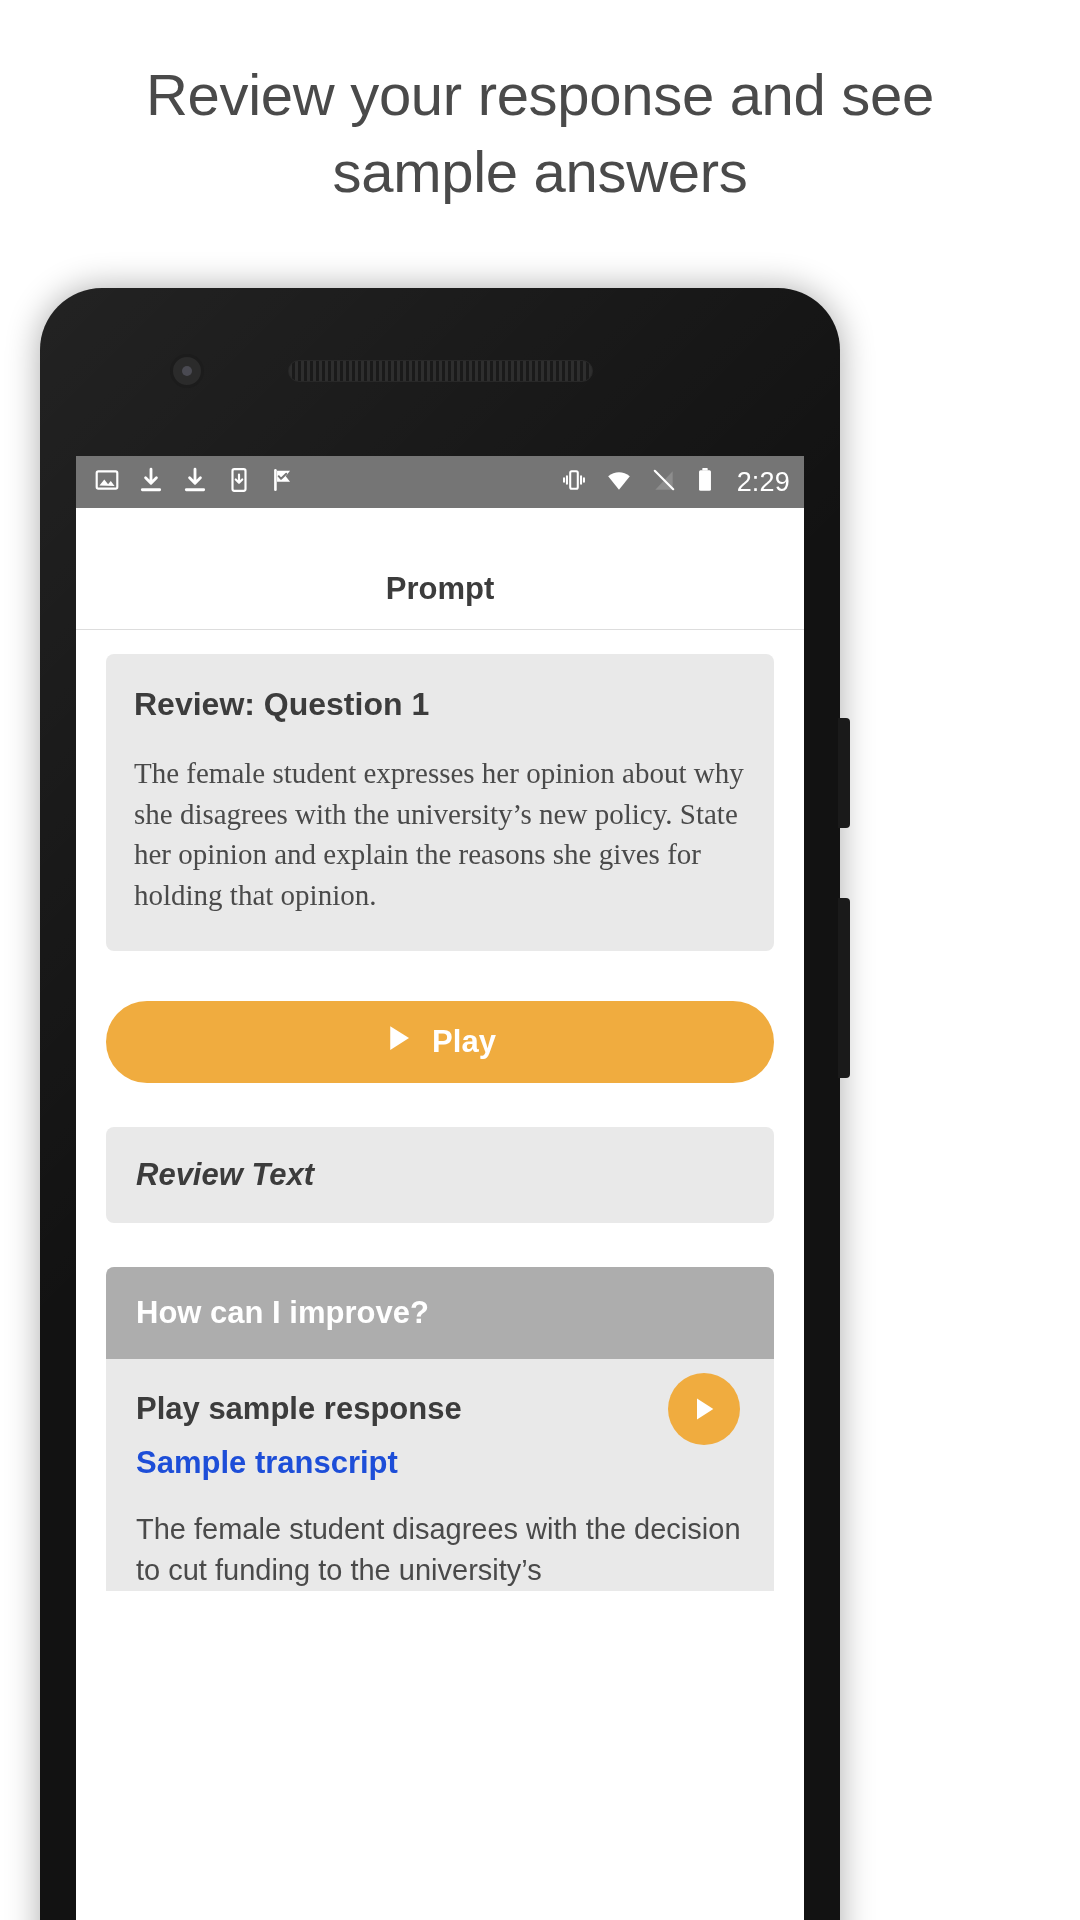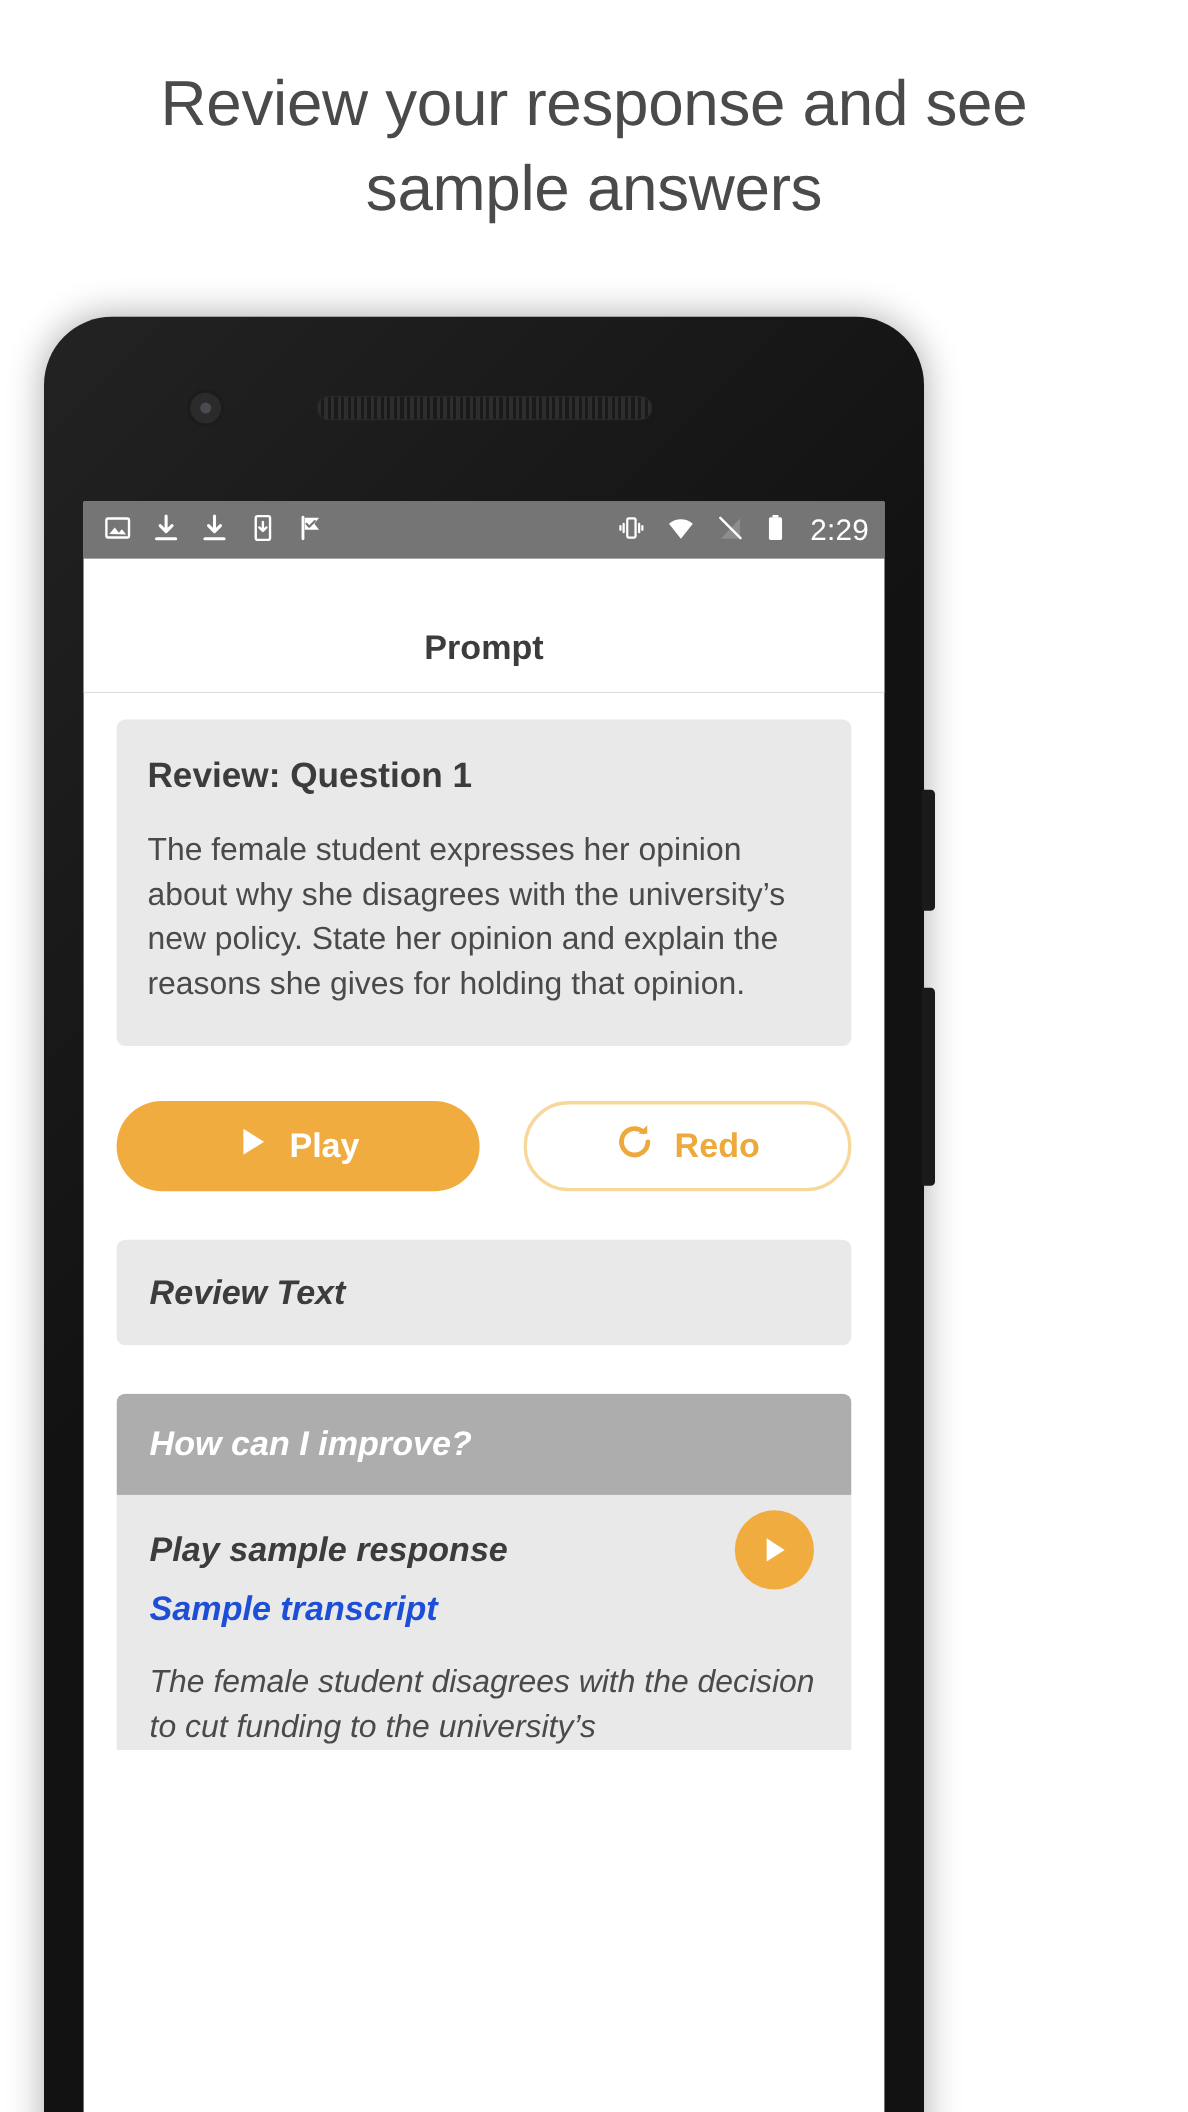--- a/index.html
+++ b/index.html
@@ -132,20 +132,21 @@
   .card-prompt-title {
     font-size: 32px;
     font-weight: bold;
     color: #3c3c3c;
     margin-bottom: 30px;
   }
   .card-prompt-body {
     font-size: 29px;
     line-height: 1.4;
     color: #4a4a4a;
+    font-family: Liberation Serif, serif;
   }
 
   
   .actions {
     display: flex;
     gap: 40px;
     margin-top: 50px;
   }
   .btn {
     height: 82px;
@@ -185,21 +186,20 @@
     color: #3c3c3c;
     font-style: italic;
   }
 
   
   .panel {
     margin-top: 44px;
     border-radius: 8px 8px 0 0;
     overflow: hidden;
     background: #e9e9e9;
-    font-style: italic;
   }
   .panel-header {
     background: #adadad;
     height: 92px;
     display: flex;
     align-items: center;
     padding: 0 30px;
   }
   .panel-header-label {
     font-size: 31px;
@@ -332,29 +332,20 @@
         </div>
 
         <div class="actions">
           <div class="btn btn-play">
             <span>
               <svg width="30" height="32" viewBox="0 0 24 24">
                   <path d="M5 2.5l15 9.5-15 9.5z" fill="#ffffff"></path>
                 </svg>
             </span>
             <span>Play</span>
-          </div>
-          <div class="btn btn-redo">
-            <span>
-              <svg width="36" height="36" viewBox="0 0 24 24">
-                <path d="M20 12a8 8 0 1 1-2.8-6.1" fill="none" stroke="#eda93c" stroke-width="2.9" stroke-linecap="round"></path>
-                <path d="M19.6 1.9v5.2h-5.2z" fill="#eda93c"></path>
-              </svg>
-            </span>
-            <span>Redo</span>
           </div>
         </div>
 
         <div class="row-review">
           <span class="row-review-label">Review Text</span>
         </div>
 
         <div class="panel">
           <div class="panel-header">
             <span class="panel-header-label">How can I improve?</span>

